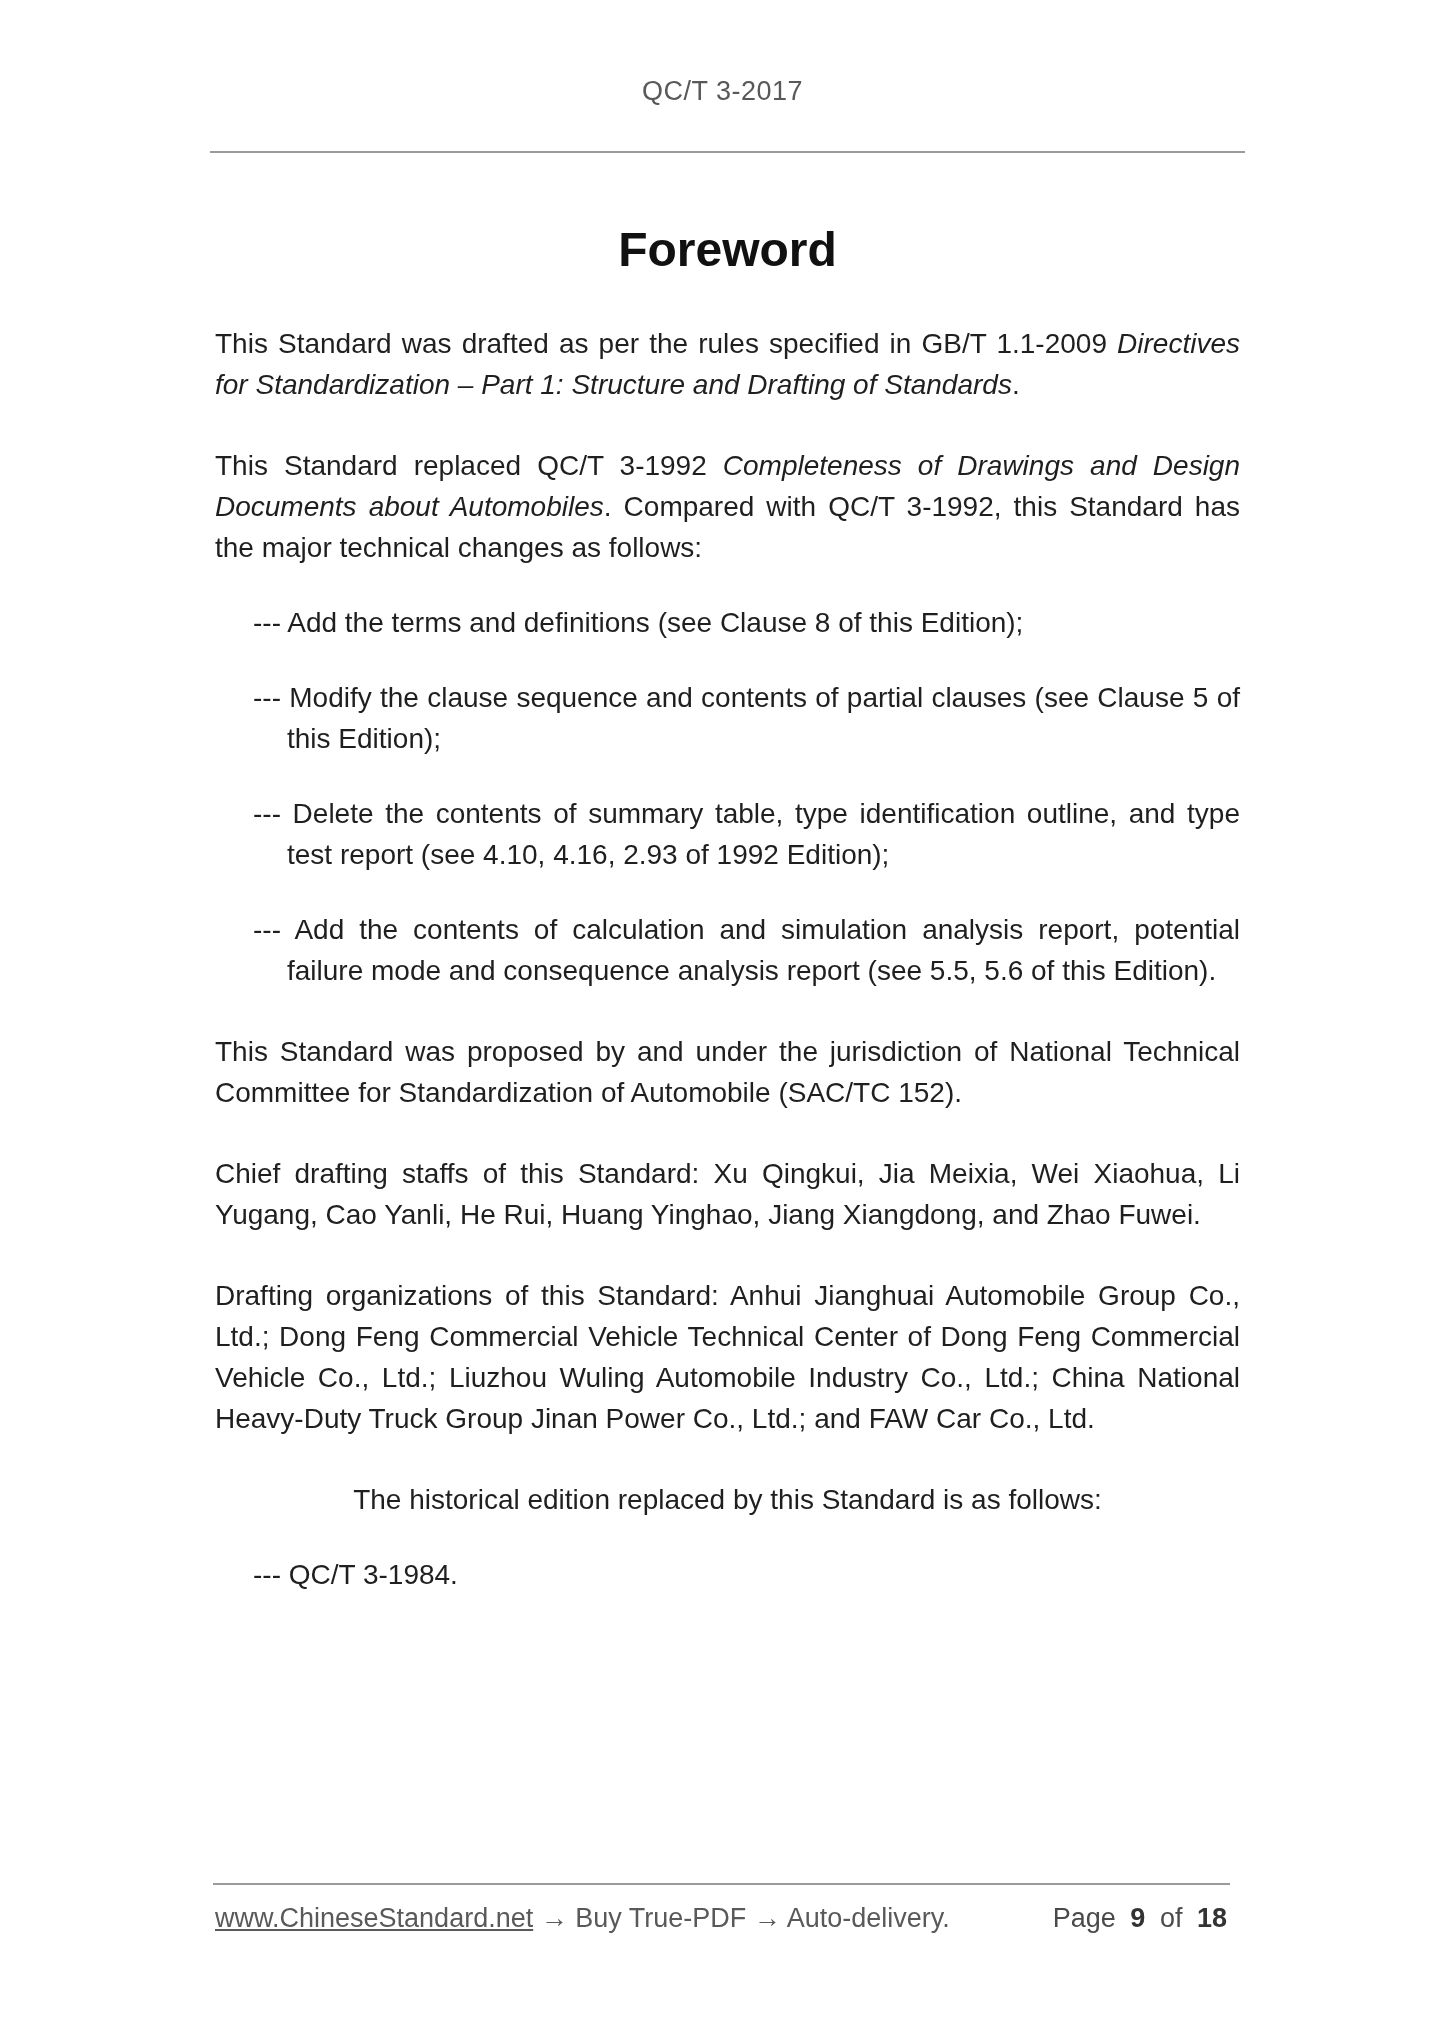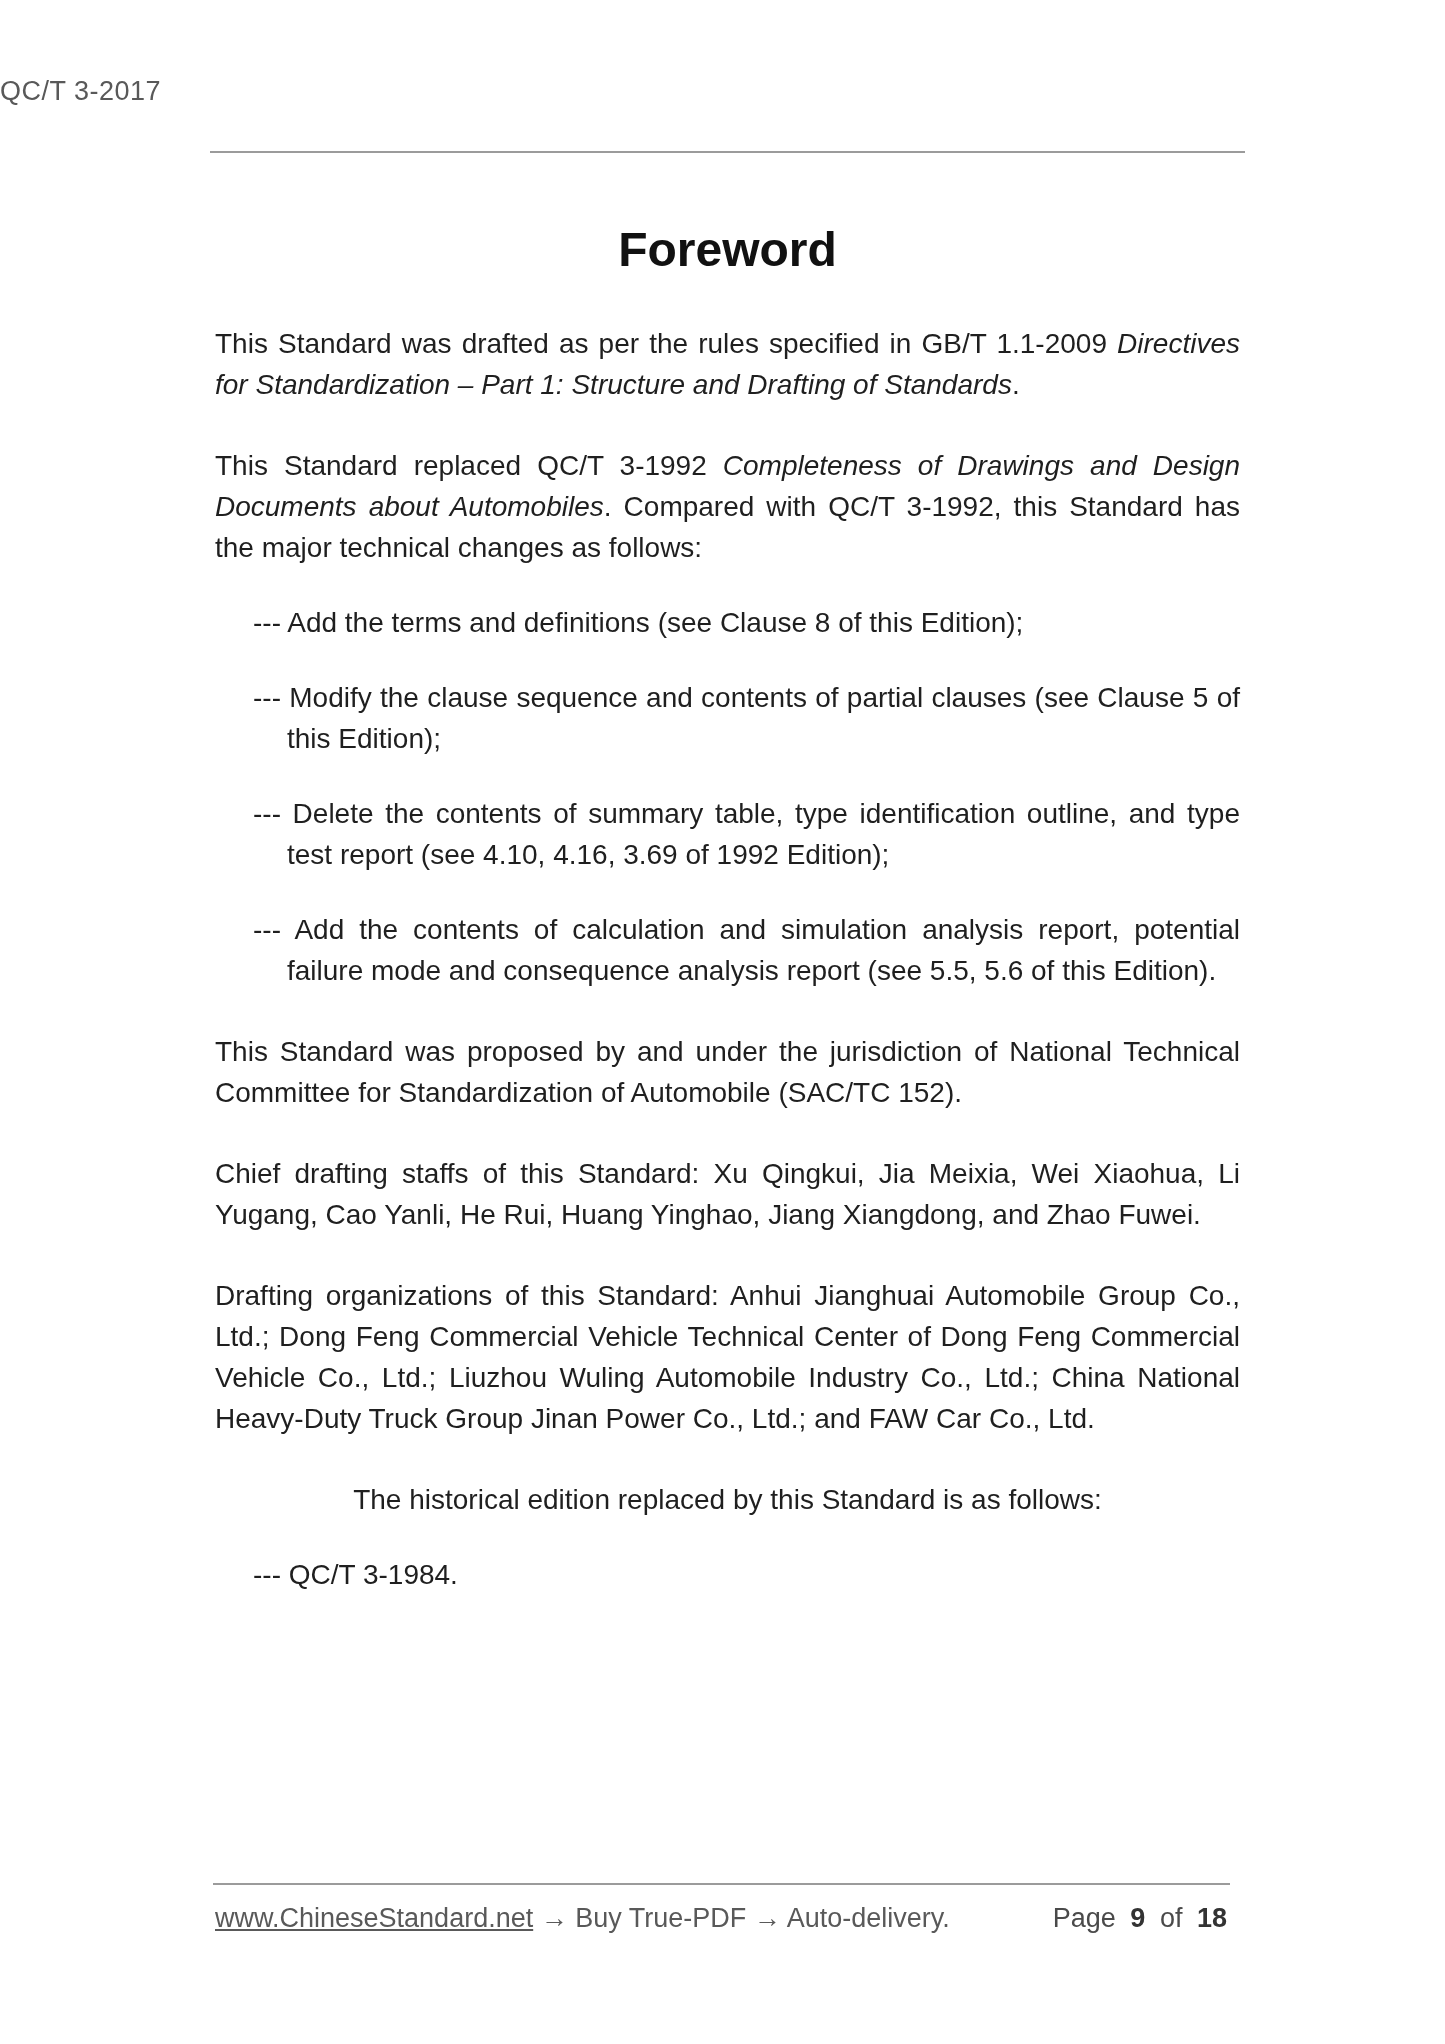--- a/index.html
+++ b/index.html
@@ -8,21 +8,21 @@
     width: 1445px;
     height: 2044px;
     position: relative;
     font-family: "Liberation Sans", "DejaVu Sans", sans-serif;
     color: #1f1f1f;
     overflow: hidden;
   }
   .page-header {
     position: absolute;
     top: 76px; left: 0; right: 0;
-    text-align: left;
+    text-align: center;
   }
   .doc-number {
     font-size: 27px;
     letter-spacing: 0.5px;
     color: #595959;
   }
   .header-rule {
     position: absolute;
     top: 151px; left: 210px; right: 200px;
     border-top: 2px solid #9b9b9b;
@@ -94,21 +94,21 @@
 <div class="header-rule"></div>
 
 <div class="content">
   <div class="page-title">Foreword</div>
 
   <div class="para"><span>This Standard was drafted as per the rules specified in GB/T 1.1-2009 </span><span style="font-style: italic;">Directives for Standardization – Part 1: Structure and Drafting of Standards</span><span>.</span></div>
   <div class="para"><span>This Standard replaced QC/T 3-1992 </span><span style="font-style: italic;">Completeness of Drawings and Design Documents about Automobiles</span><span>. Compared with QC/T 3-1992, this Standard has the major technical changes as follows:</span></div>
 
   <div class="list-item"><span>--- Add the terms and definitions (see Clause 8 of this Edition);</span></div>
   <div class="list-item"><span>--- Modify the clause sequence and contents of partial clauses (see Clause 5 of this Edition);</span></div>
-  <div class="list-item"><span>--- Delete the contents of summary table, type identification outline, and type test report (see 4.10, 4.16, 3.69 of 1992 Edition);</span></div>
+  <div class="list-item"><span>--- Delete the contents of summary table, type identification outline, and type test report (see 4.10, 4.16, 2.93 of 1992 Edition);</span></div>
   <div class="list-item"><span>--- Add the contents of calculation and simulation analysis report, potential failure mode and consequence analysis report (see 5.5, 5.6 of this Edition).</span></div>
 
   <div class="para"><span>This Standard was proposed by and under the jurisdiction of National Technical Committee for Standardization of Automobile (SAC/TC 152).</span></div>
   <div class="para"><span>Chief drafting staffs of this Standard: Xu Qingkui, Jia Meixia, Wei Xiaohua, Li Yugang, Cao Yanli, He Rui, Huang Yinghao, Jiang Xiangdong, and Zhao Fuwei.</span></div>
   <div class="para"><span>Drafting organizations of this Standard: Anhui Jianghuai Automobile Group Co., Ltd.; Dong Feng Commercial Vehicle Technical Center of Dong Feng Commercial Vehicle Co., Ltd.; Liuzhou Wuling Automobile Industry Co., Ltd.; China National Heavy-Duty Truck Group Jinan Power Co., Ltd.; and FAW Car Co., Ltd.</span></div>
   <div class="para no-justify"><span>The historical edition replaced by this Standard is as follows:</span></div>
   <div class="list-item"><span>--- QC/T 3-1984.</span></div>
 </div>
 
 <div class="footer-rule"></div>

